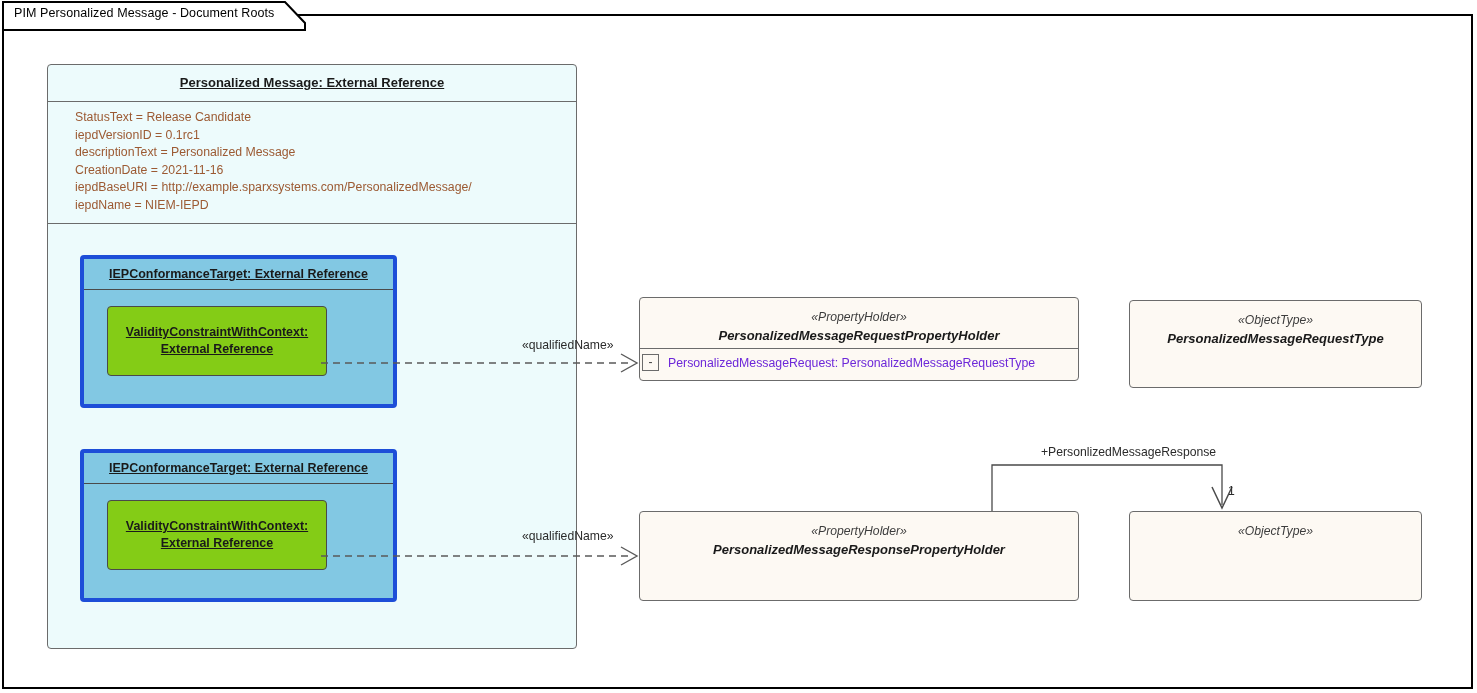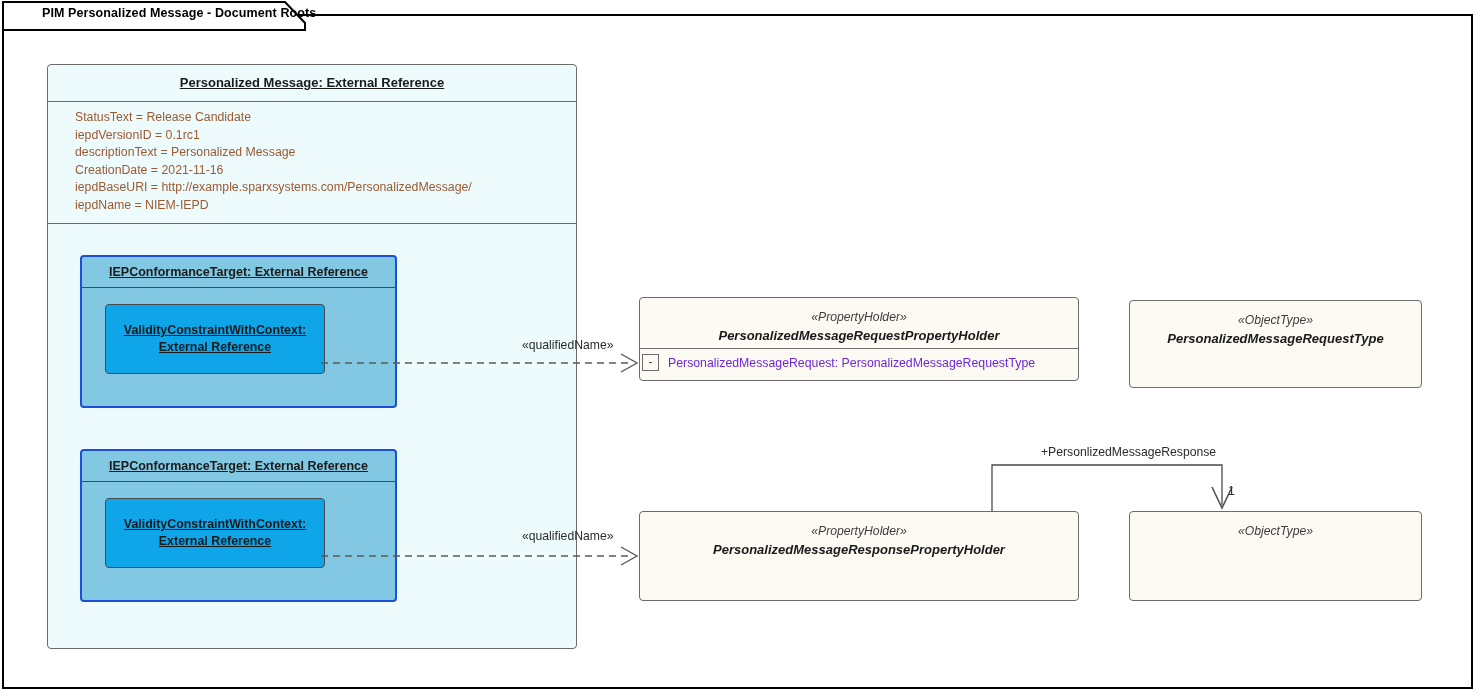--- a/index.html
+++ b/index.html
@@ -34,25 +34,24 @@
     top: 1px;
     height: 28px;
     box-sizing: border-box;
     background: #ffffff;
   }
   .tab-label {
     position: absolute;
     left: 12px;
     top: 5px;
     font-size: 12.5px;
-    font-weight: bold;
+    font-weight: normal;
     color: #000000;
     white-space: nowrap;
     letter-spacing: 0.1px;
-    margin-left: 28px;
   }
   .tab-svg { position: absolute; left: 0; top: 0; }
 
   
   .node {
     position: absolute;
     box-sizing: border-box;
     border: 1px solid #6b6b6b;
     border-radius: 3px;
   }
@@ -81,37 +80,37 @@
     font-size: 12.3px;
     line-height: 17.6px;
     color: #9c5a33;
     white-space: nowrap;
   }
   .pkg-body { position: relative; }
 
   
   .ct {
     background: #82c8e3;
-    border: 2px solid #1d4ed8;
+    border: 4px solid #1d4ed8;
     border-radius: 4px;
   }
   .ct-head {
     height: 30px;
     line-height: 30px;
     text-align: center;
     font-size: 12.5px;
     font-weight: bold;
     color: #1a1a1a;
     border-bottom: 1px solid #4a4a4a;
   }
   .ct-head span { text-decoration: underline; }
 
   
   .vcc {
-    background: #0ea5e9;
+    background: #84cc16;
     border: 1px solid #4a4a4a;
     border-radius: 4px;
     display: flex;
     align-items: center;
     justify-content: center;
   }
   .vcc-label {
     text-align: center;
     font-size: 12.4px;
     font-weight: bold;

